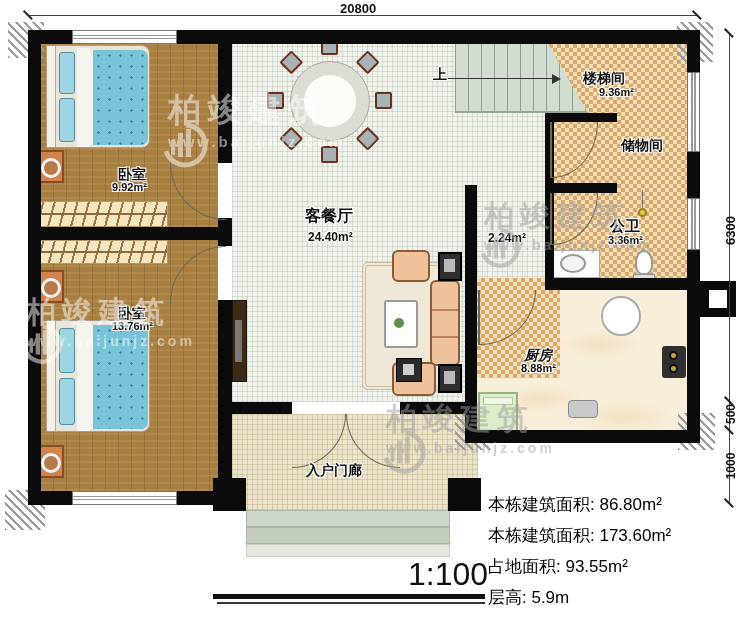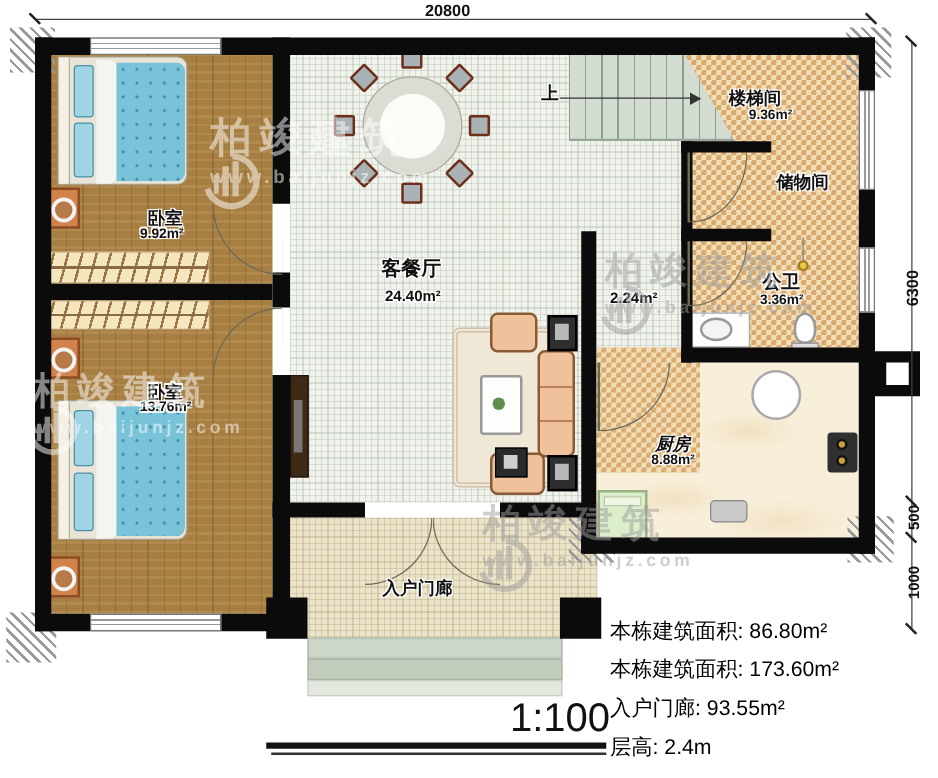--- a/index.html
+++ b/index.html
@@ -283,17 +283,17 @@
   <div class="dim" style="left:701px;top:407px;width:60px;text-align:center;font-size:12px;transform:rotate(-90deg);">500</div>
   <div class="dim" style="left:701px;top:459px;width:60px;text-align:center;font-size:12px;transform:rotate(-90deg);">1000</div>
 
   <div style="left:408px;top:556px;font-size:32px;color:#111;white-space:nowrap;">1:100</div>
   <div style="left:213px;top:594px;width:272px;height:5px;background:#111;"></div>
   <div style="left:217px;top:602px;width:268px;height:2px;background:#333;"></div>
 
   <div style="left:488px;top:489px;width:260px;color:#000;font-size:17px;line-height:31px;font-weight:500;white-space:nowrap;">
     <div style="position:static;">本栋建筑面积: 86.80m²</div>
     <div style="position:static;">本栋建筑面积: 173.60m²</div>
-    <div style="position:static;">入户门廊: 93.55m²</div>
-    <div style="position:static;">层高: 2.4m</div>
+    <div style="position:static;">占地面积: 93.55m²</div>
+    <div style="position:static;">层高: 5.9m</div>
   </div>
 
 </div>
 
 </body></html>

